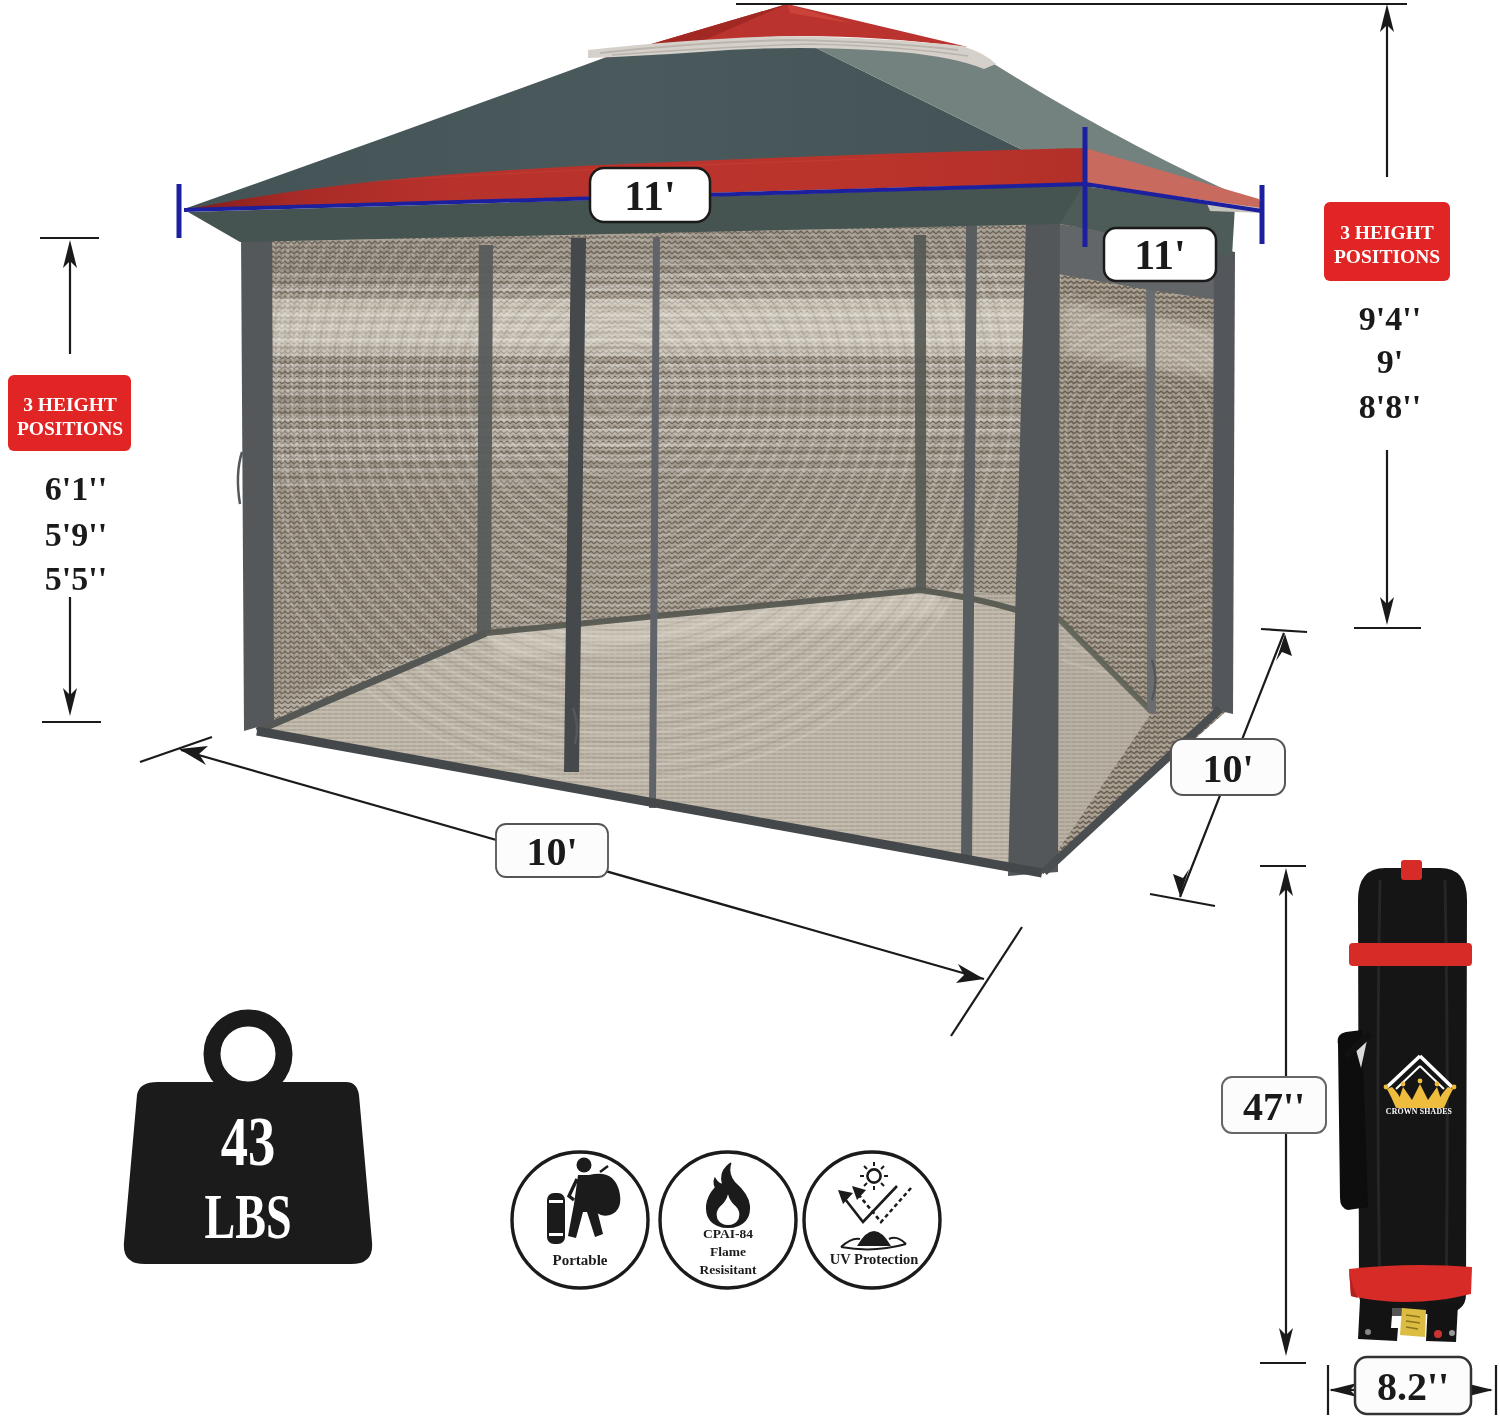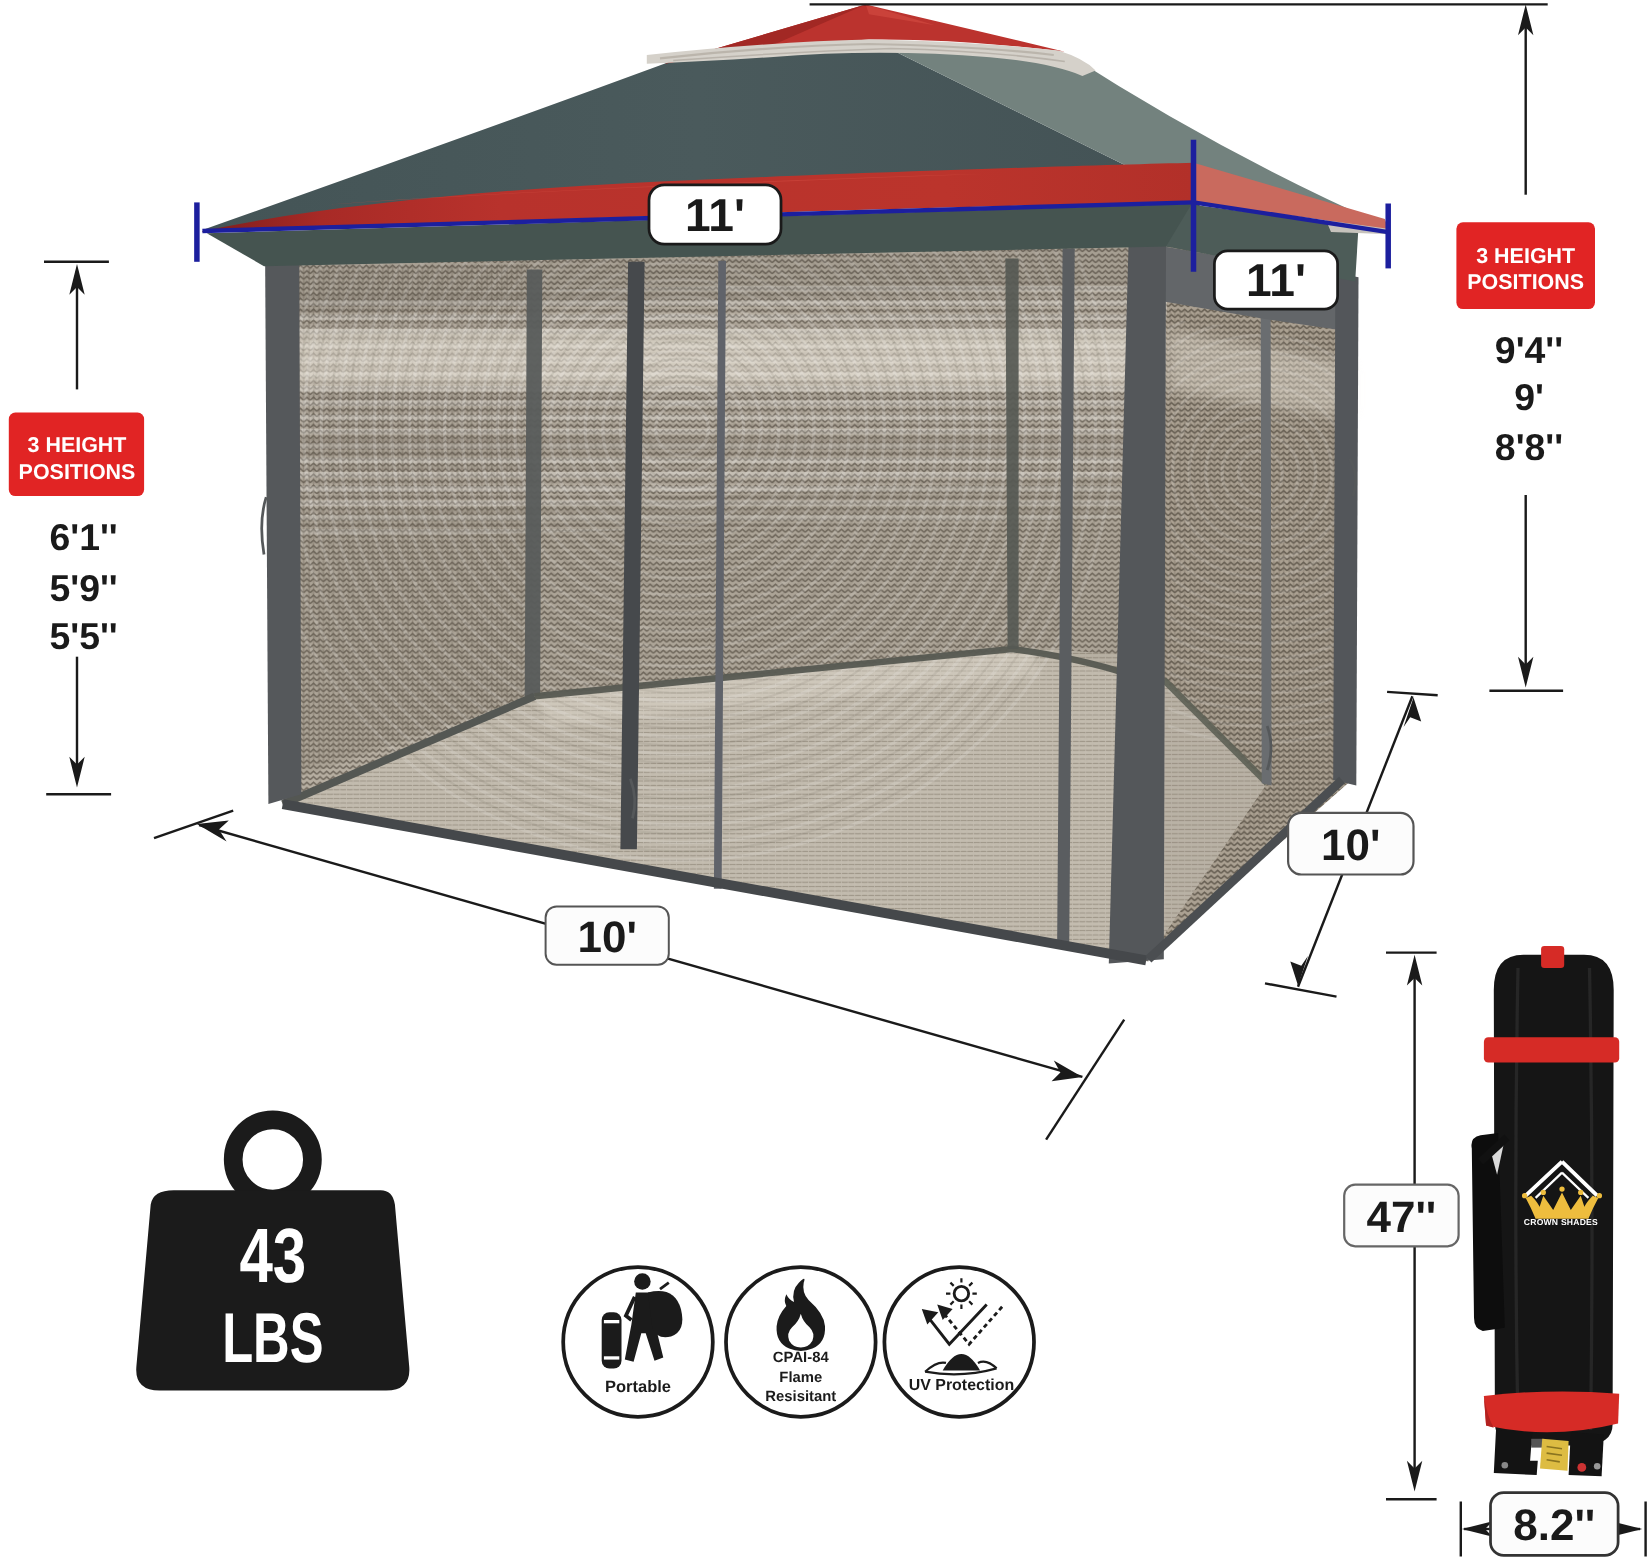--- a/index.html
+++ b/index.html
@@ -1,16 +1,16 @@
 <!DOCTYPE html>
 <html><head>
 <meta charset="utf-8">
 <style>
 html,body{margin:0;padding:0;background:#fff;}
-#page{position:relative;width:1500px;height:1419px;font-family:Liberation Sans, sans-serif;}
+#page{position:relative;width:1500px;height:1419px;font-family:Liberation Serif, serif;}
 svg{position:absolute;top:0;left:0;}
 </style>
 </head>
 <body>
 <div id="page">
 <svg width="1500" height="1419" viewBox="0 0 1500 1419">
 <defs>
 <pattern id="mesh" width="6" height="5" patternUnits="userSpaceOnUse">
  <rect width="6" height="5" fill="#b6aea1"></rect>
  <path d="M0,3.8 L3,1.2 L6,3.8" stroke="#6f675c" stroke-width="1.35" fill="none"></path>

